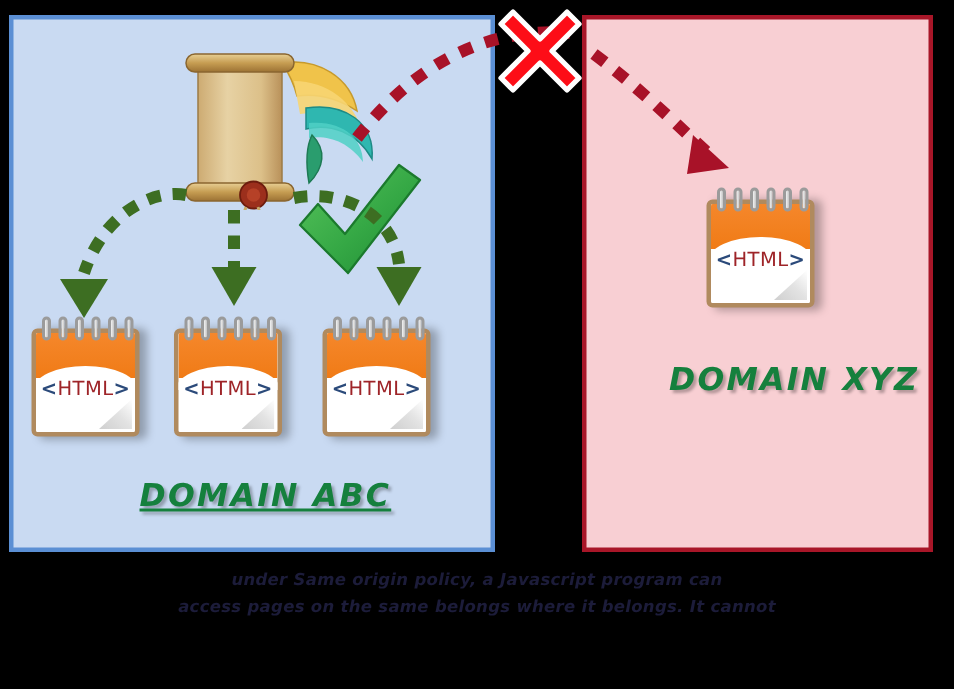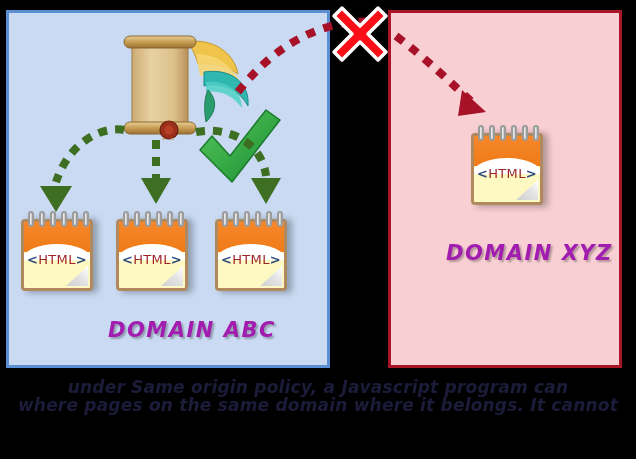--- a/index.html
+++ b/index.html
@@ -15,41 +15,41 @@
              box-shadow:4px 5px 7px rgba(0,0,0,.75);}
   #panel-xyz{left:388px;top:10px;width:234px;height:358px;
              background:#f8cfd3;border:3px solid #a81628;
              box-shadow:4px 5px 7px rgba(0,0,0,.75);}
 
   
   .doc{position:absolute;width:74px;height:80px;}
   .doc .shadow{position:absolute;left:5px;top:8px;width:72px;height:74px;
      background:rgba(0,0,0,.28);border-radius:4px;filter:blur(3px);}
   .doc .body{position:absolute;left:0;top:8px;width:72px;height:72px;
-     background:#fef9c3;border:3px solid #b08a5e;border-radius:4px;
+     background:#ffffff;border:3px solid #b08a5e;border-radius:4px;
      box-sizing:border-box;overflow:hidden;}
   .doc .orange{position:absolute;left:0;top:0;width:100%;height:30px;
      background:linear-gradient(#f5872b,#f07b16);}
   .doc .wave{position:absolute;left:-2px;top:22px;width:106%;height:16px;
      background:#fff;border-radius:50% 50% 0 0 / 100% 100% 0 0;}
   .doc .label{position:absolute;left:0;top:30px;width:100%;
      text-align:center;font-size:13px;letter-spacing:.3px;
      font-family:"DejaVu Sans", sans-serif;}
   .doc .label .ang{color:#2b4a7a;font-weight:bold;}
   .doc .label .txt{color:#9e2428;}
   .doc .fold{position:absolute;right:2px;bottom:2px;width:22px;height:20px;
      background:linear-gradient(225deg,#fff 0%,#e3e3e3 45%,#cfcfcf 100%);
      clip-path:polygon(100% 0,100% 100%,0 100%);}
   .doc .rings{position:absolute;left:7px;top:0;width:60px;height:18px;}
   .doc .ring{position:absolute;top:0;width:6px;height:16px;
      border:2px solid #9b9b9b;border-radius:3px;
      background:linear-gradient(90deg,#f2f2f2,#c4c4c4);box-sizing:border-box;}
 
   
-  .caption{position:absolute;color:#a21caf;font-size:21px;font-weight:bold;
+  .caption{position:absolute;color:#15803d;font-size:21px;font-weight:bold;
      font-style:italic;letter-spacing:1.5px;white-space:nowrap;
      text-shadow:2px 2px 2px rgba(0,0,0,.28);
      font-family:"DejaVu Sans", sans-serif;}
 
   
   #js-label{position:absolute;left:70px;top:62px;color:#b3202d;
      font-size:22px;font-style:italic;font-weight:bold;letter-spacing:.5px;
      text-shadow:1px 2px 2px rgba(0,0,0,.25);
      font-family:"DejaVu Sans", sans-serif;z-index:6;}
 
@@ -62,21 +62,21 @@
 
   
   #cross{position:absolute;left:322px;top:0px;width:76px;height:72px;z-index:9;}
 
   
   #arrows{position:absolute;left:0;top:0;width:636px;height:459px;z-index:7;
      pointer-events:none;}
 
   
   #footer{position:absolute;left:0;top:378px;width:636px;text-align:center;
-     color:#1c1c3a;font-size:17px;line-height:18px;letter-spacing:.2px;
+     color:#1c1c3a;font-size:11px;line-height:18px;letter-spacing:.2px;
      font-style:italic;font-weight:bold;
      font-family:"DejaVu Sans", sans-serif;}
   #footer div{white-space:nowrap;}
 </style>
 </head>
 <body>
 
 <div id="stage">
 
   <div class="panel" id="panel-abc">
@@ -134,21 +134,21 @@
       <div class="rings">
         <div class="ring" style="left:0px;"></div>
           <div class="ring" style="left:11px;"></div>
         <div class="ring" style="left:22px;"></div>
           <div class="ring" style="left:33px;"></div>
         <div class="ring" style="left:44px;"></div>
           <div class="ring" style="left:55px;"></div>
       </div>
     </div>
 
-    <div class="caption" style="left:99px;top:305px;">DOMAIN ABC</div>
+    <div class="caption" style="left:84px;top:305px;text-decoration:underline;">DOMAIN ABC</div>
   </div>
 
   <div class="panel" id="panel-xyz">
     <div class="doc" style="left:80px;top:112px;">
       <div class="shadow"></div>
       <div class="body">
         <div class="orange"></div>
         <div class="wave"></div>
         <div class="label">
           <span class="ang">&lt;</span><span class="txt">HTML</span><span class="ang">&gt;</span>
@@ -227,16 +227,16 @@
     <polygon points="251,178 281,178 266,204" fill="#3d6e22"></polygon>
 
     <path d="M238 92 C280 38 330 18 380 22" fill="none" stroke="#a81228" stroke-width="8" stroke-linecap="butt" stroke-dasharray="9 9"></path>
     <path d="M396 36 C428 60 452 84 472 102" fill="none" stroke="#a81228" stroke-width="8" stroke-linecap="butt" stroke-dasharray="9 9"></path>
     <polygon points="462,90 486,112 458,116" fill="#a81228"></polygon>
   </svg>
 
 
   <div id="footer">
     <div>under Same origin policy, a Javascript program can</div>
-    <div>where pages on the same domain where it belongs. It cannot</div>
+    <div>access pages on the same belongs where it belongs. It cannot</div>
   </div>
 
 </div>
 
 </body></html>

